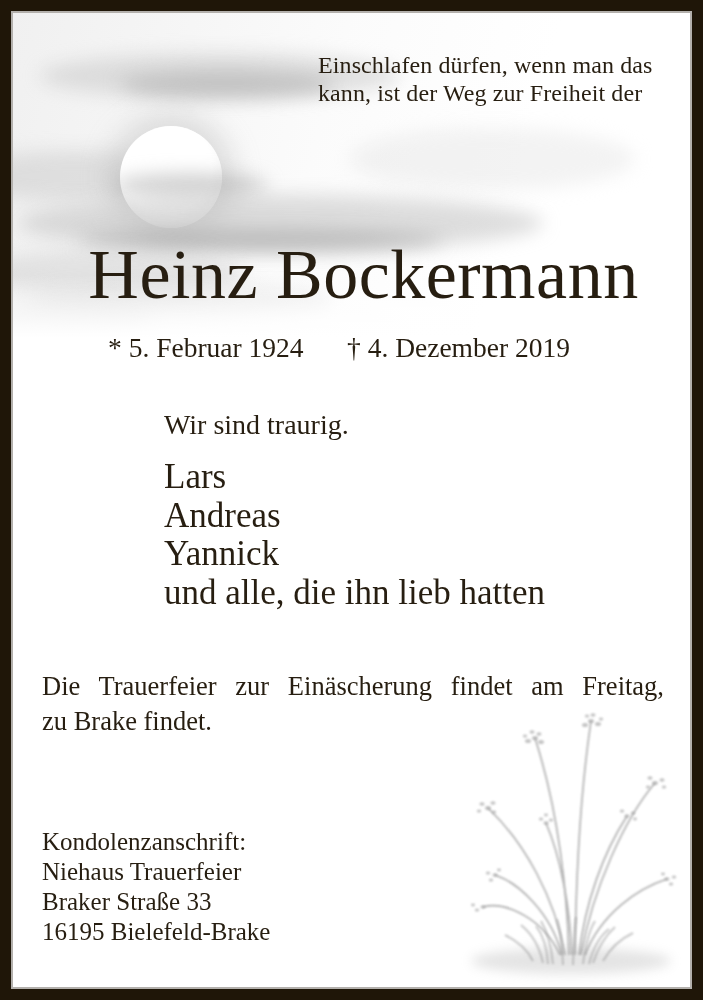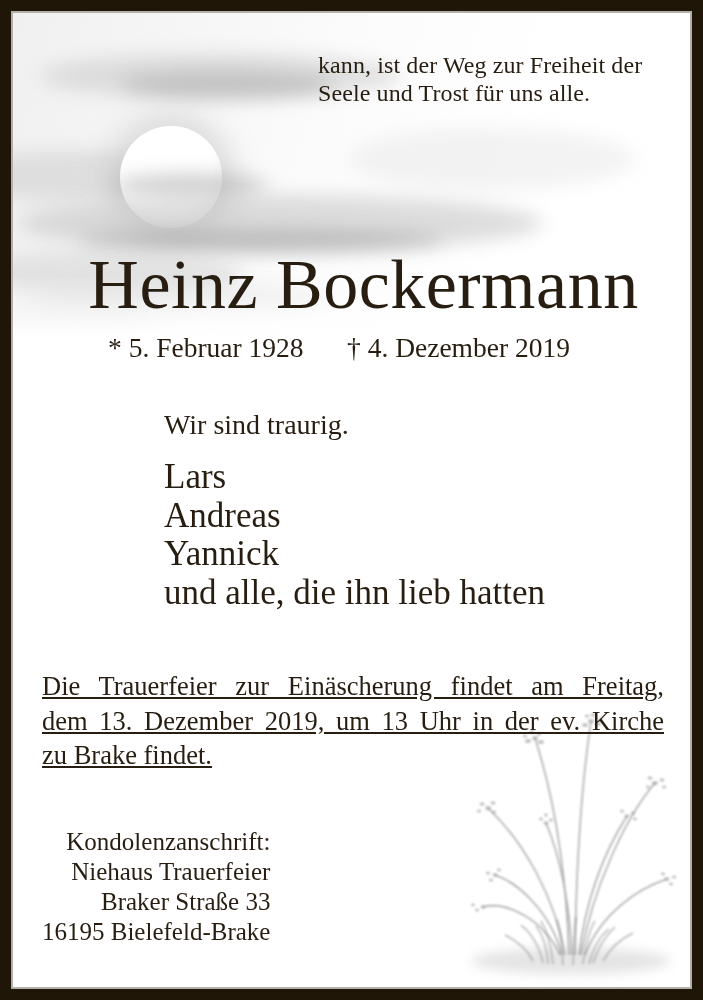--- a/index.html
+++ b/index.html
@@ -37,28 +37,28 @@
   .c5{left:65px;top:216px;width:365px;height:22px;background:rgba(162,162,162,0.55);z-index:2;}
   .c6{left:-35px;top:237px;width:265px;height:48px;background:rgba(203,203,203,0.45);z-index:2;}
   .c7{left:15px;top:272px;width:305px;height:32px;background:rgba(210,210,210,0.40);z-index:2;}
   .c10{left:-25px;top:288px;width:165px;height:36px;background:rgba(214,214,214,0.40);z-index:2;}
   .sky::after{content:"";position:absolute;left:0;right:0;bottom:0;height:70px;
     background:linear-gradient(to bottom, rgba(255,255,255,0) 0%, #ffffff 90%);z-index:5;}
 
   
   .txt{position:absolute;z-index:10;}
   .quote{left:318px;top:51px;font-size:24px;line-height:28px;letter-spacing:0.1px;}
-  .name{left:13px;right:13px;top:250px;font-size:70px;line-height:70px;text-align:center;letter-spacing:0.5px;white-space:nowrap;padding-left:24px;}
+  .name{left:13px;right:13px;top:240px;font-size:70px;line-height:70px;text-align:center;letter-spacing:0.5px;white-space:nowrap;padding-left:24px;}
   .birth{left:108px;top:333px;font-size:27.5px;line-height:30px;}
   .death{left:347px;top:333px;font-size:27.5px;line-height:30px;}
   .intro{left:164px;top:410px;font-size:28px;line-height:30px;}
   .mourners{left:164px;top:458px;font-size:35px;line-height:38.5px;}
-  .funeral{left:42px;top:669px;width:622px;font-size:26.5px;line-height:34.5px;text-decoration:underline;}
+  .funeral{left:42px;top:669px;width:622px;font-size:26.5px;line-height:34.5px;}
   .funeral .just{text-align:justify;text-align-last:justify;}
-  .condolence{left:42px;top:827px;font-size:25px;line-height:30px;text-align:right;}
+  .condolence{left:42px;top:827px;font-size:25px;line-height:30px;}
 
   
   .grass{position:absolute;left:443px;top:683px;z-index:8;}
 </style>
 </head>
 <body>
 
 <div class="page">
 
   <div class="sky">
@@ -69,39 +69,38 @@
     <div class="moon"></div>
     <div class="cloud c9"></div>
     <div class="cloud c4"></div>
     <div class="cloud c5"></div>
     <div class="cloud c6"></div>
     <div class="cloud c7"></div>
     <div class="cloud c10"></div>
   </div>
 
   <div class="txt quote">
+    <div>Einschlafen dürfen, wenn man das</div>
     <div>kann, ist der Weg zur Freiheit der</div>
-    <div>Seele und Trost für uns alle.</div>
   </div>
 
   <div class="txt name">Heinz Bockermann</div>
-  <div class="txt birth">* 5. Februar 1928</div>
+  <div class="txt birth">* 5. Februar 1924</div>
   <div class="txt death">† 4. Dezember 2019</div>
 
   <div class="txt intro">Wir sind traurig.</div>
   <div class="txt mourners">
     <div>Lars</div>
     <div>Andreas</div>
     <div>Yannick</div>
     <div>und alle, die ihn lieb hatten</div>
   </div>
 
   <div class="txt funeral">
     <div class="just">Die Trauerfeier zur Einäscherung findet am Freitag,</div>
-    <div class="just">dem 13. Dezember 2019, um 13 Uhr in der ev. Kirche</div>
     <div>zu Brake findet.</div>
   </div>
 
   <div class="txt condolence">
     <div>Kondolenzanschrift:</div>
     <div>Niehaus Trauerfeier</div>
     <div>Braker Straße 33</div>
     <div>16195 Bielefeld-Brake</div>
   </div>
 

